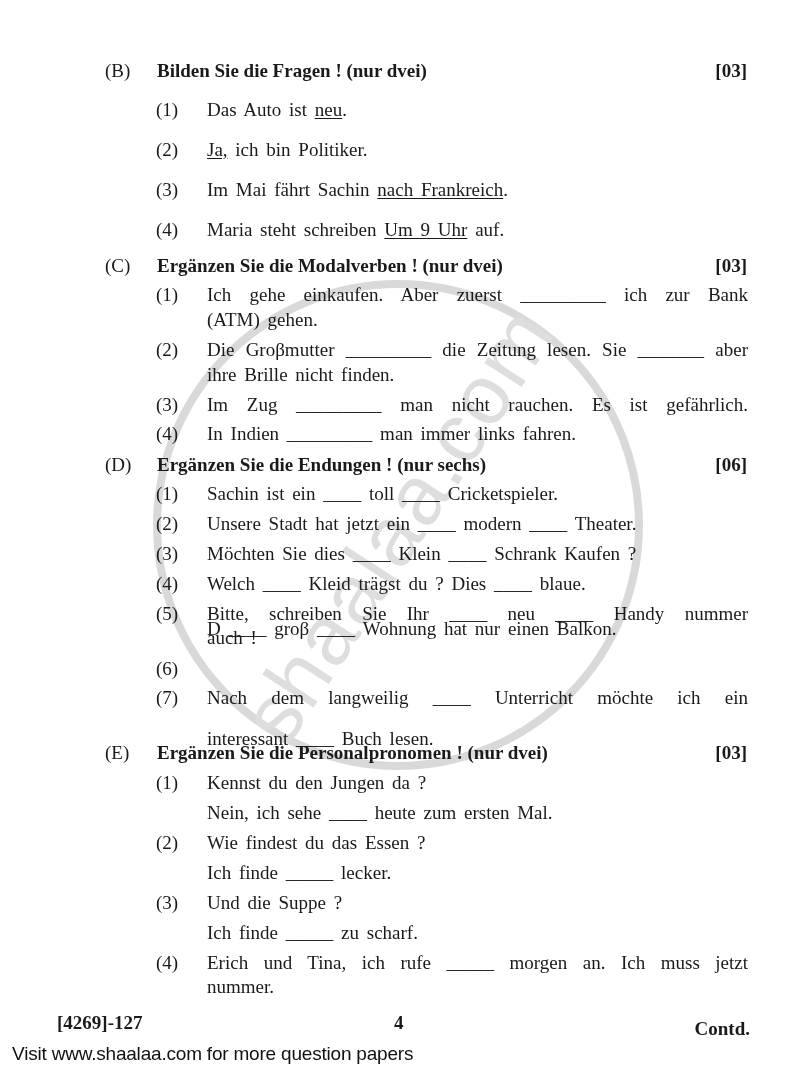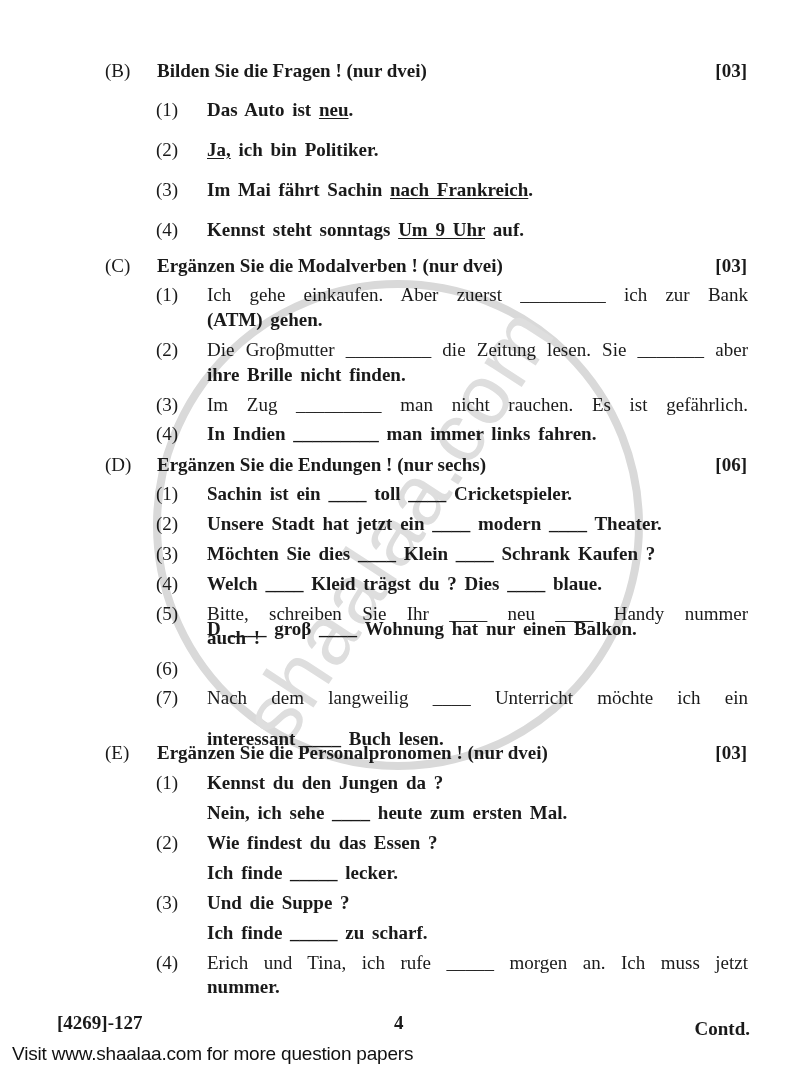--- a/index.html
+++ b/index.html
@@ -53,21 +53,21 @@
     .line {
       position: absolute;
       font-size: 19px;
       line-height: 22px;
       white-space: nowrap;
     }
     .sec-letter { left: 105px; }
     .sec-title { left: 157px; font-weight: bold; }
     .sec-marks { right: 53px; font-weight: bold; }
     .num { left: 156px; }
-    .txt { left: 207px; word-spacing: 3px; font-weight: bold; }
+    .txt { left: 207px; word-spacing: 3px; }
     .txt-just {
       left: 207px;
       width: 541px;
       text-align: justify;
       text-align-last: justify;
       white-space: normal;
     }
     u { text-decoration: underline; text-underline-offset: 2px; }
     .footer { font-size: 19px; font-weight: bold; }
     .visit {
@@ -98,21 +98,21 @@
       <div class="line num" style="top:99px">(1)</div>
       <div class="line txt" style="top:99px"><span>Das Auto ist </span><u>neu</u><span>.</span></div>
 
       <div class="line num" style="top:139px">(2)</div>
       <div class="line txt" style="top:139px"><span></span><u>Ja,</u><span> ich bin Politiker.</span></div>
 
       <div class="line num" style="top:179px">(3)</div>
       <div class="line txt" style="top:179px"><span>Im Mai fährt Sachin </span><u>nach Frankreich</u><span>.</span></div>
 
       <div class="line num" style="top:219px">(4)</div>
-      <div class="line txt" style="top:219px"><span>Kennst steht sonntags </span><u>Um 9 Uhr</u><span> auf.</span></div>
+      <div class="line txt" style="top:219px"><span>Maria steht schreiben </span><u>Um 9 Uhr</u><span> auf.</span></div>
     </div>
 
     <div>
       <div class="line sec-letter" style="top:255px">(C)</div>
       <div class="line sec-title" style="top:255px">Ergänzen Sie die Modalverben ! (nur dvei)</div>
       <div class="line sec-marks" style="top:255px">[03]</div>
 
       <div class="line num" style="top:284px">(1)</div>
       <div class="line txt-just" style="top:284px">Ich gehe einkaufen. Aber zuerst _________ ich zur Bank</div>
       <div class="line txt" style="top:309px">(ATM) gehen.</div>

